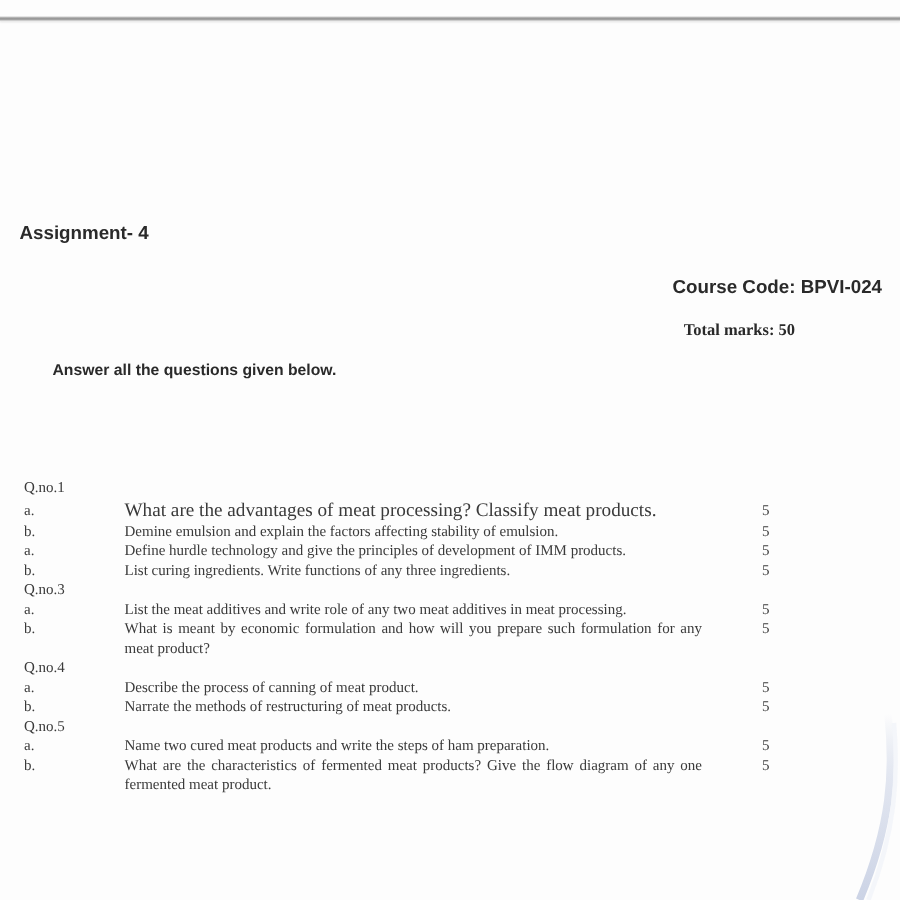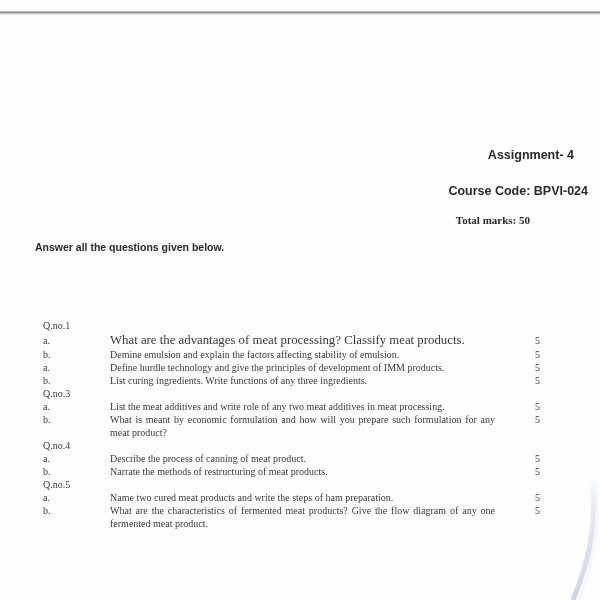--- a/index.html
+++ b/index.html
@@ -12,22 +12,22 @@
     font-family: "Liberation Serif", serif;
   }
   .top-divider {
     position: absolute;
     top: 11px; left: 0; right: 0; height: 3px;
     background: linear-gradient(#cccccc, #8d8d8d 55%, #e2e2e2);
     box-shadow: 0 1px 1px rgba(0,0,0,0.08);
   }
   .doc-title {
     position: absolute;
-    top: 148px; left: 0; width: 574px;
-    text-align: right;
+    top: 148px; left: 13px; width: 574px;
+    text-align: left;
     font-family: "Liberation Sans", sans-serif;
     font-weight: bold;
     font-size: 12.5px;
     color: #2a2a2a;
   }
   .course-code {
     position: absolute;
     top: 184px; left: 0; width: 588px;
     text-align: right;
     font-family: "Liberation Sans", sans-serif;
@@ -47,21 +47,21 @@
     position: absolute;
     top: 241px; left: 35px;
     font-family: "Liberation Sans", sans-serif;
     font-weight: bold;
     font-size: 10.5px;
     color: #2a2a2a;
     text-align: right;
   }
   .questions {
     position: absolute;
-    top: 319px; left: 43px; width: 497px;
+    top: 319px; left: 16px; width: 497px;
     font-size: 10px;
     color: #3a3a3a;
   }
   .q-number {
     line-height: 13px;
     height: 13px;
   }
   .part-row {
     display: flex;
     align-items: flex-start;

